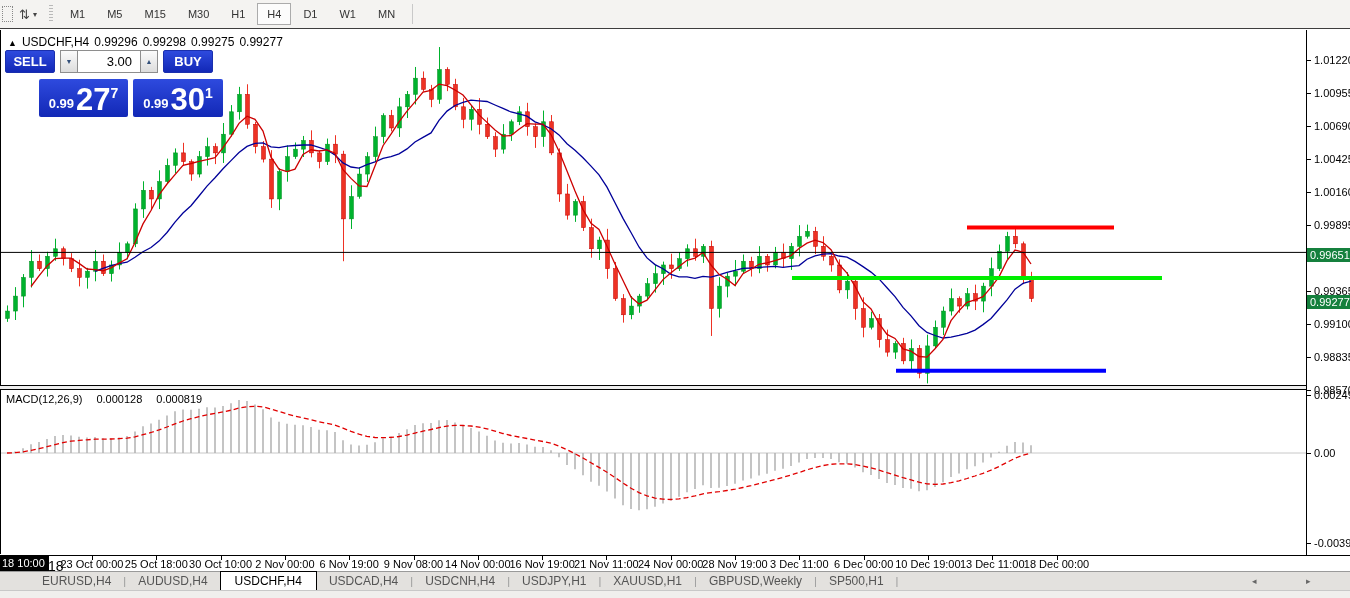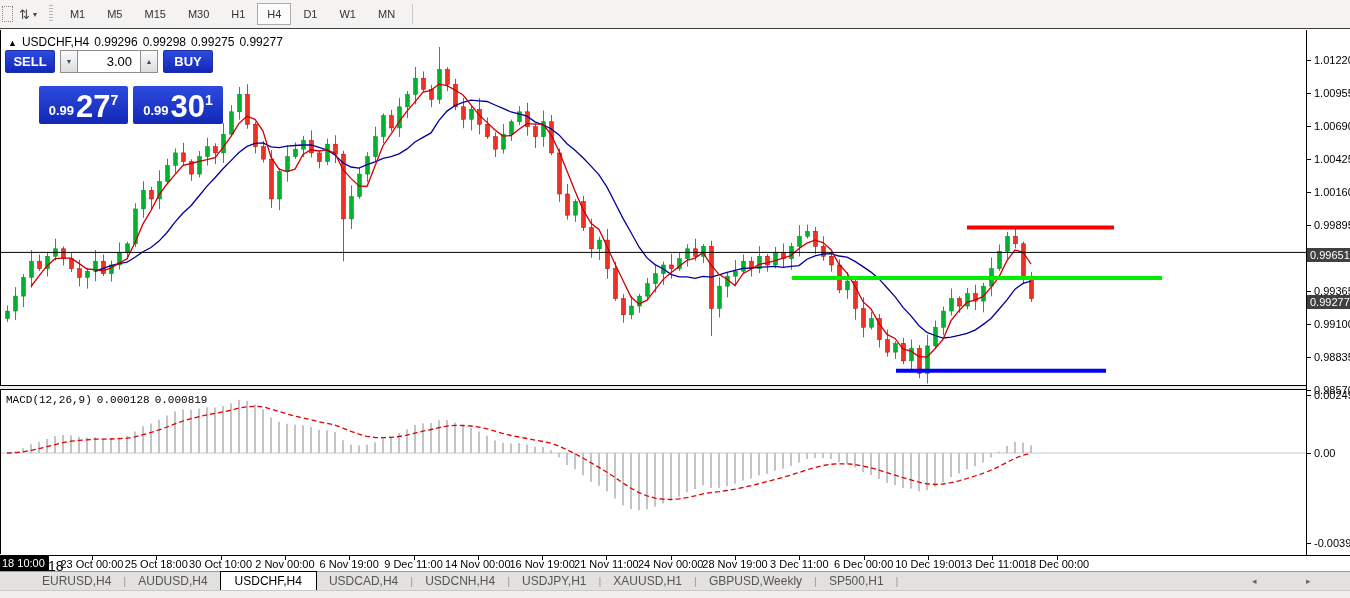--- a/index.html
+++ b/index.html
@@ -22,47 +22,47 @@
   #main-wrap{position:absolute;left:0;top:0;width:1306px;height:355px;border-left:1px solid #000;box-sizing:border-box;}
   #main-svg{position:absolute;left:0;top:0;}
   #pane-sep{position:absolute;left:0;top:355px;width:1306px;height:5px;background:#ededed;
             border-top:1px solid #000;border-bottom:1px solid #000;box-sizing:border-box;}
   #macd-wrap{position:absolute;left:0;top:360px;width:1306px;height:164px;border-left:1px solid #000;box-sizing:border-box;}
   #macd-svg{position:absolute;left:0;top:0;}
   #chart-title{position:absolute;left:8px;top:5px;font-size:12px;color:#000;}
   #chart-title span{margin-right:5px;}
   #sym-arrow{font-size:9px;margin-right:2px;}
   #macd-label{position:absolute;left:6px;top:363px;font-size:11px;color:#000;}
-  #macd-label span{margin-right:5px;font-family:Liberation Mono, monospace;}
+  #macd-label span{margin-right:14px;}
   
   #price-axis{position:absolute;left:1306px;top:0;width:44px;height:525px;border-left:1px solid #000;
               box-sizing:border-box;background:#fff;}
   .ptick{position:absolute;left:0;width:4px;height:1px;background:#000;}
   .plabel{position:absolute;left:7px;font-size:11px;color:#000;white-space:nowrap;}
-  .pboxed{position:absolute;left:0;width:44px;background:#404040;color:#fff;font-size:11px;
+  .pboxed{position:absolute;left:0;width:44px;background:#15803d;color:#fff;font-size:11px;
           padding:1px 0 1px 3px;box-sizing:border-box;}
   
   #time-axis{position:absolute;left:0;top:525px;width:1350px;height:16px;background:#fff;
              border-top:1px solid #000;box-sizing:border-box;}
   .ttick{position:absolute;top:0;width:1px;height:4px;background:#000;}
   .tlabel{position:absolute;top:2px;font-size:11px;color:#000;white-space:nowrap;transform:translateX(-50%);}
   #time-hl{position:absolute;left:0;top:0;background:#000;color:#fff;font-size:11px;padding:1px 4px 12px 2px;}
   #time-plain{position:absolute;left:40px;top:2px;font-size:14px;color:#000;padding-left:8px;}
   
   #trade-panel{position:absolute;left:5px;top:20px;width:218px;}
   .tp-row1{display:flex;height:23px;}
   .tp-btn{background:linear-gradient(#2e4ade,#1228b6);color:#fff;font-size:13px;font-weight:bold;
           display:flex;align-items:center;justify-content:center;border-radius:2px;border:1px solid #1a2fae;box-sizing:border-box;}
   #sell-btn{width:50px;}#buy-btn{width:50px;margin-left:5px;}
   .spin{width:18px;background:linear-gradient(#fbfbfb,#dcdcdc);border:1px solid #8e8e8e;box-sizing:border-box;
         display:flex;align-items:center;justify-content:center;font-size:7px;color:#33507a;}
   #vol-box{width:62px;background:#fff;border:1px solid #8e8e8e;border-left:none;border-right:none;
            box-sizing:border-box;display:flex;align-items:center;justify-content:flex-end;
            font-size:13px;color:#000;padding-right:8px;}
-  .tp-row2{display:flex;margin-top:13px;padding-left:34px;}
+  .tp-row2{display:flex;margin-top:6px;padding-left:34px;}
   .price-box{height:38px;background:linear-gradient(#2e4ade,#1228b6);border-radius:2px;color:#fff;
              display:flex;align-items:flex-end;justify-content:center;padding-bottom:2px;box-sizing:border-box;}
   #sell-price{width:106px;}#buy-price{width:107px;margin-left:5px;}
   .pp-small{font-size:13px;font-weight:bold;margin-bottom:4px;}
   .pp-big{font-size:31px;font-weight:bold;line-height:30px;margin-left:2px;}
   .pp-sup{font-size:14px;font-weight:bold;margin-bottom:14px;}
   
   #tabbar{position:absolute;left:0;top:571px;width:1350px;height:19px;background:#e3e1de;
           border-top:1px solid #9a9a9a;box-sizing:border-box;display:flex;align-items:center;padding-left:30px;}
   .tab{font-size:12px;color:#555;padding:1px 12px;white-space:nowrap;}
@@ -572,21 +572,21 @@
         <div class="tlabel" style="left: 92px;">23 Oct 00:00</div>
         <div class="ttick" style="left: 156.3px;"></div>
         <div class="tlabel" style="left: 156.3px;">25 Oct 18:00</div>
         <div class="ttick" style="left: 220.6px;"></div>
         <div class="tlabel" style="left: 220.6px;">30 Oct 10:00</div>
         <div class="ttick" style="left: 284.9px;"></div>
         <div class="tlabel" style="left: 284.9px;">2 Nov 00:00</div>
         <div class="ttick" style="left: 349.2px;"></div>
         <div class="tlabel" style="left: 349.2px;">6 Nov 19:00</div>
         <div class="ttick" style="left: 413.5px;"></div>
-        <div class="tlabel" style="left: 413.5px;">9 Dec 11:00</div>
+        <div class="tlabel" style="left: 413.5px;">9 Nov 08:00</div>
         <div class="ttick" style="left: 477.8px;"></div>
         <div class="tlabel" style="left: 477.8px;">14 Nov 00:00</div>
         <div class="ttick" style="left: 542.1px;"></div>
         <div class="tlabel" style="left: 542.1px;">16 Nov 19:00</div>
         <div class="ttick" style="left: 606.4px;"></div>
         <div class="tlabel" style="left: 606.4px;">21 Nov 11:00</div>
         <div class="ttick" style="left: 670.7px;"></div>
         <div class="tlabel" style="left: 670.7px;">24 Nov 00:00</div>
         <div class="ttick" style="left: 735px;"></div>
         <div class="tlabel" style="left: 735px;">28 Nov 19:00</div>

